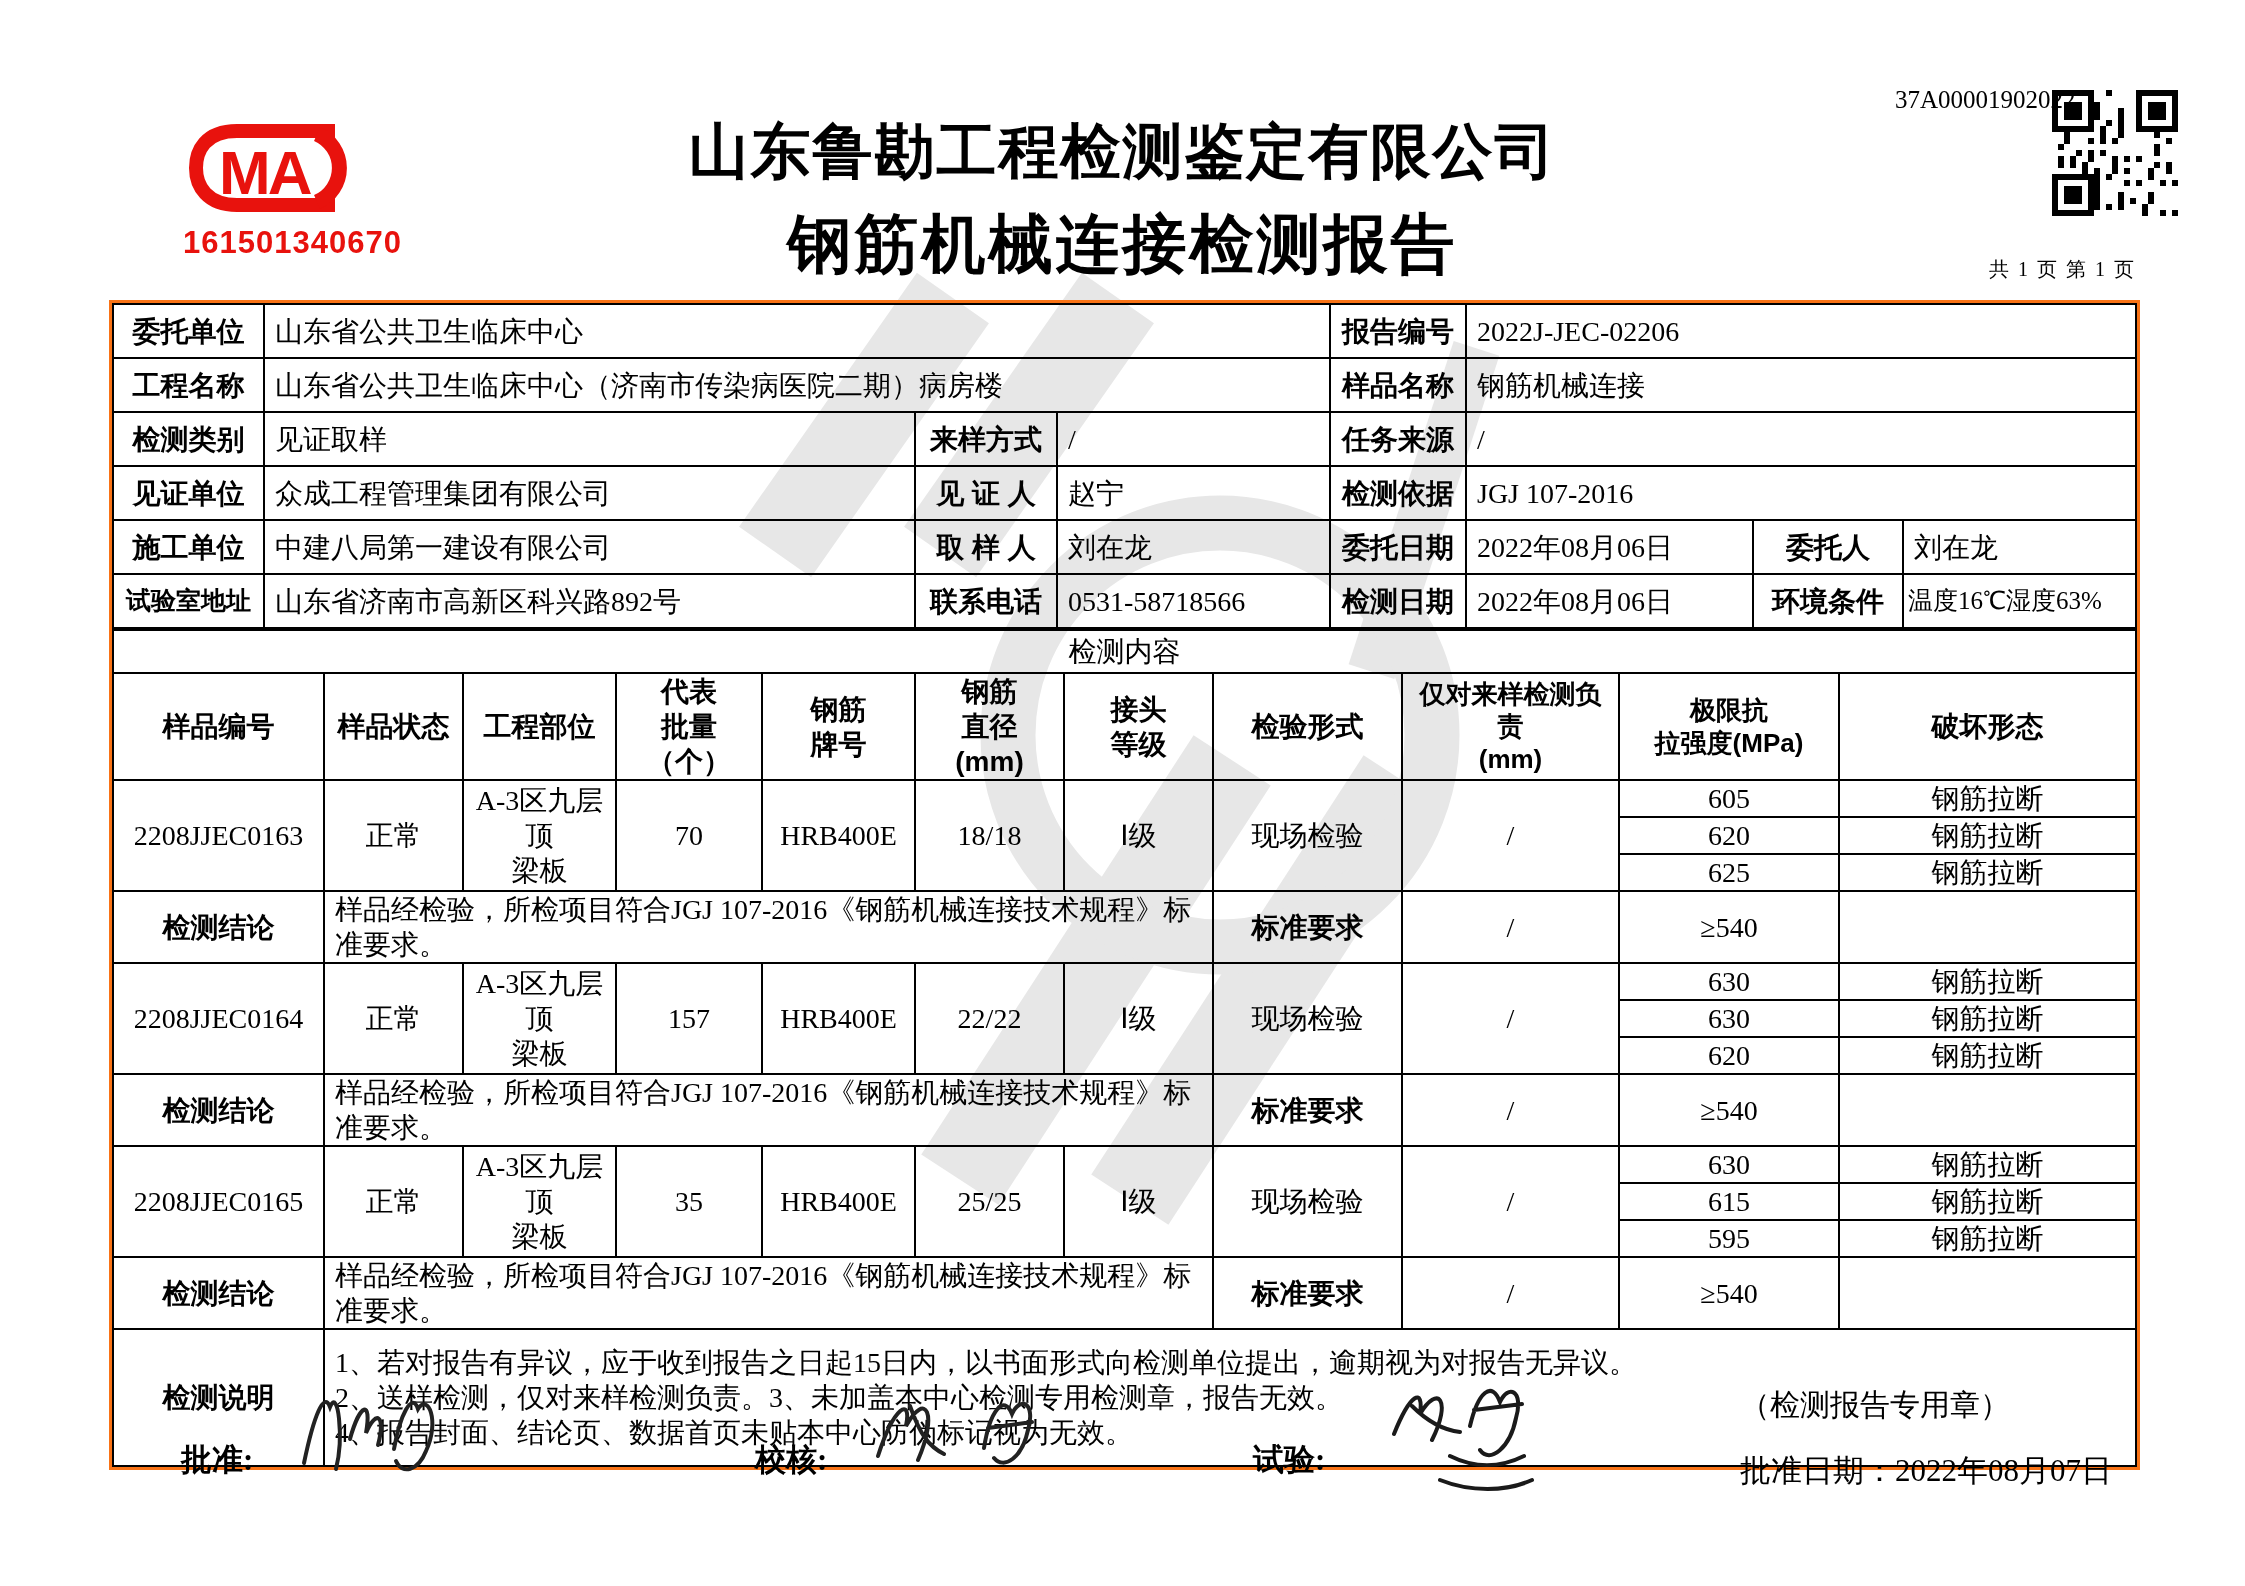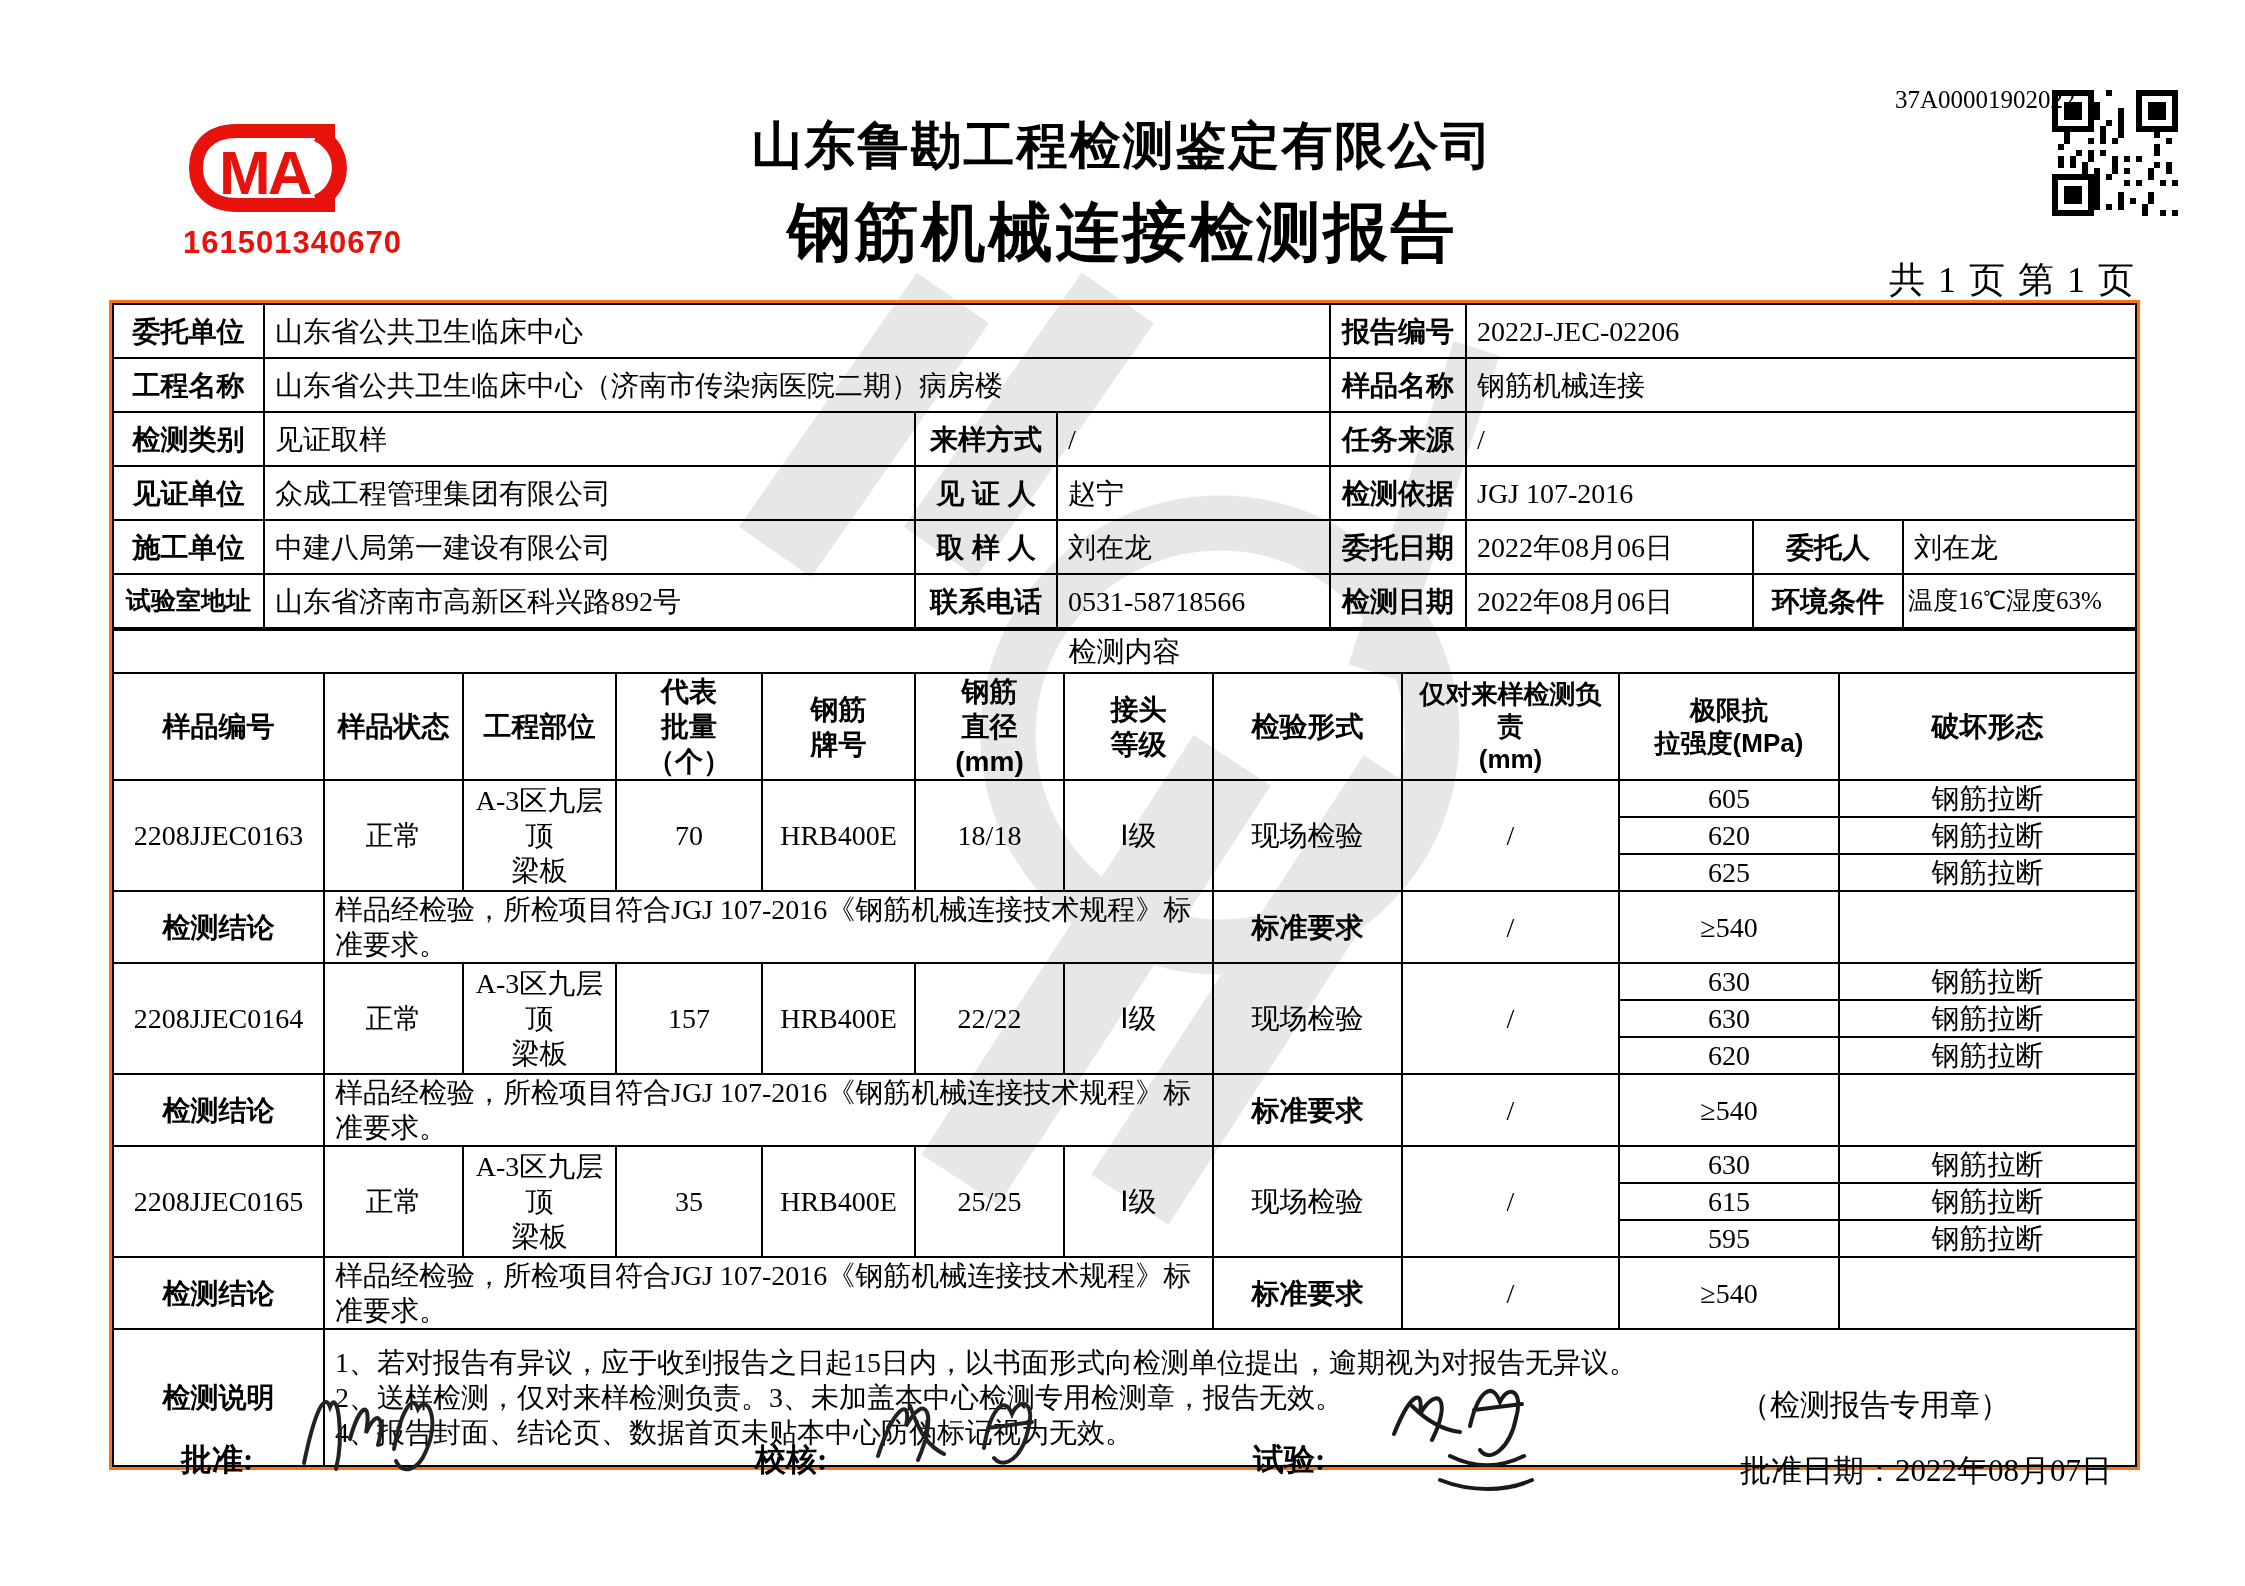--- a/index.html
+++ b/index.html
@@ -3,25 +3,25 @@
 <meta charset="utf-8">
 <style>
   html,body{margin:0;padding:0;background:#fff;}
   #page{position:relative;width:2245px;height:1586px;background:#ffffff;overflow:hidden;
         font-family:"Liberation Serif",serif;color:#000;}
   
   #cma-logo{position:absolute;left:183px;top:118px;}
   #cma-number{position:absolute;left:183px;top:225px;width:184px;text-align:center;
               color:#e8120d;font-weight:bold;font-size:31px;font-family:"Liberation Sans",sans-serif;letter-spacing:1px;}
   #title-block{position:absolute;left:0;top:112px;width:2245px;text-align:center;}
-  #company-title{font-size:51px;font-weight:bold;font-family:"Liberation Sans",sans-serif;letter-spacing:2px;}
+  #company-title{font-size:60px;font-weight:bold;font-family:"Liberation Sans",sans-serif;letter-spacing:2px;}
   #report-title{font-size:64px;font-weight:bold;font-family:"Liberation Sans",sans-serif;letter-spacing:3px;margin-top:8px;}
   #barcode-number{position:absolute;left:1895px;top:86px;font-size:25px;font-family:"Liberation Serif",serif;}
   #qr-code{position:absolute;left:2052px;top:90px;width:126px;height:126px;}
-  #pagination{position:absolute;left:1650px;top:256px;width:486px;text-align:right;font-size:36px;letter-spacing:2px;}
+  #pagination{position:absolute;left:1650px;top:256px;width:486px;text-align:right;font-size:20px;letter-spacing:2px;}
   
   #watermark{position:absolute;left:700px;top:270px;pointer-events:none;}
   
   #table-wrap{position:absolute;left:109px;top:300px;border:3px solid #f97316;background:transparent;}
   table.doc{border-collapse:collapse;table-layout:fixed;width:2023px;background:transparent;}
   table.doc td{border:2px solid #000;padding:0 10px;font-size:28px;line-height:1.25;
                vertical-align:middle;overflow:hidden;background:transparent;}
   td.lbl{font-weight:bold;text-align:center;font-family:"Liberation Sans",sans-serif;padding:0 4px;}
   td.val{text-align:left;font-family:"Liberation Serif",serif;}
   td.ctr{text-align:center;}

